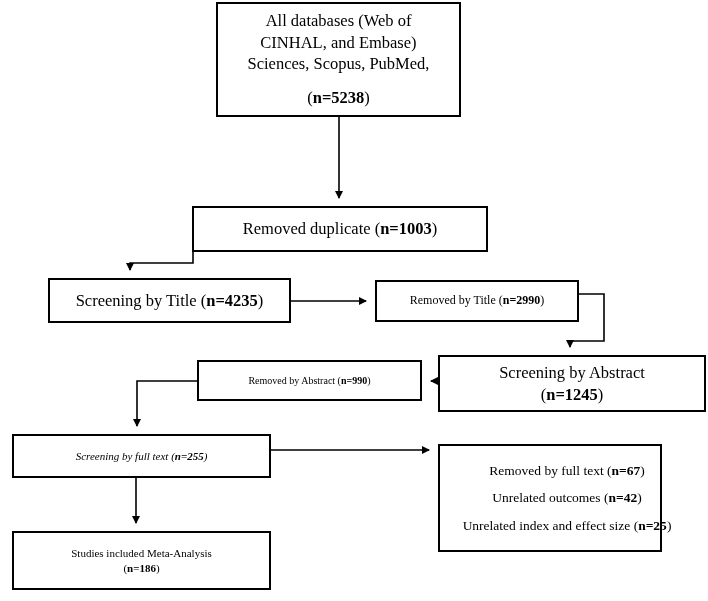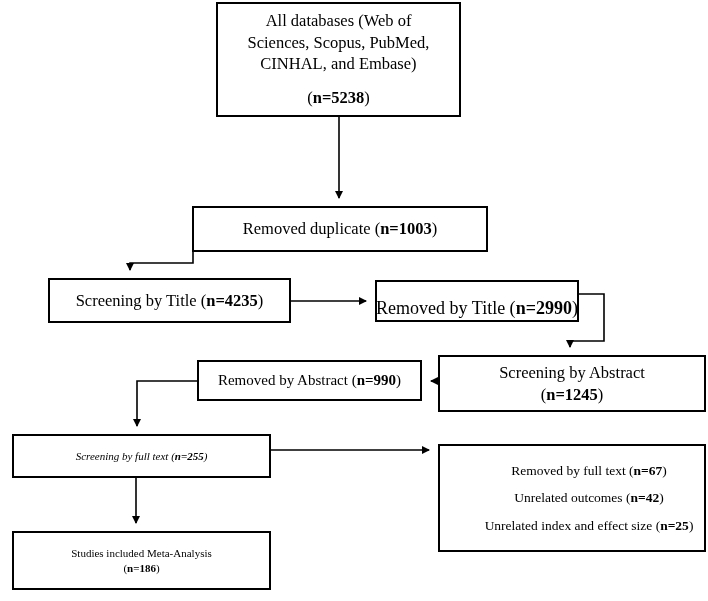--- a/index.html
+++ b/index.html
@@ -44,25 +44,25 @@
   }
   .node .line.gap {
     margin-top: 0.75em;
   }
   b { font-weight: bold; }
 
   
   #node-all-databases   { left: 216px; top: 2px;   width: 245px; height: 115px; font-size: 16.5px; }
   #node-removed-dup     { left: 192px; top: 206px; width: 296px; height: 46px;  font-size: 16.5px; }
   #node-screen-title    { left: 48px;  top: 278px; width: 243px; height: 45px;  font-size: 16.5px; }
-  #node-removed-title   { left: 375px; top: 280px; width: 204px; height: 42px;  font-size: 18px; justify-content: flex-end; }
+  #node-removed-title   { left: 375px; top: 280px; width: 204px; height: 42px;  font-size: 12px; }
   #node-screen-abstract { left: 438px; top: 355px; width: 268px; height: 57px;  font-size: 16.5px; align-items: center; }
-  #node-removed-abs     { left: 197px; top: 360px; width: 225px; height: 41px;  font-size: 15px; }
+  #node-removed-abs     { left: 197px; top: 360px; width: 225px; height: 41px;  font-size: 10px; }
   #node-screen-full     { left: 12px;  top: 434px; width: 259px; height: 44px;  font-size: 11px; font-style: italic; }
-  #node-excluded        { left: 438px; top: 444px; width: 268px; height: 108px; font-size: 13.5px; padding-left: 34px; }
+  #node-excluded        { left: 438px; top: 444px; width: 224px; height: 108px; font-size: 13.5px; padding-left: 34px; }
   #node-included        { left: 12px;  top: 531px; width: 259px; height: 59px;  font-size: 11px; }
 </style>
 </head>
 <body>
 
 <div id="diagram">
 
   <svg id="svg-layer" viewBox="0 0 708 601" width="708" height="601" xmlns="http://www.w3.org/2000/svg">
     <defs>
       <marker id="arrow-down" markerWidth="10" markerHeight="10" refX="5" refY="8" orient="0" markerUnits="userSpaceOnUse">
@@ -88,22 +88,22 @@
 
     <path d="M198,381 L137,381 L137,426" stroke="#000000" stroke-width="1.6" fill="none" marker-end="url(#arrow-down)"></path>
 
     <path d="M271,450 L429,450" stroke="#000000" stroke-width="1.6" fill="none" marker-end="url(#arrow-right)"></path>
 
     <path d="M136,478 L136,523" stroke="#000000" stroke-width="1.6" fill="none" marker-end="url(#arrow-down)"></path>
   </svg>
 
   <div class="node" id="node-all-databases">
     <span class="line">All databases (Web of</span>
+    <span class="line">CINHAL, and Embase)</span>
     <span class="line">Sciences, Scopus, PubMed,</span>
-    <span class="line">CINHAL, and Embase)</span>
     <span class="line gap"><span>(</span><b>n=5238</b><span>)</span></span>
   </div>
 
   <div class="node" id="node-removed-dup">
     <span class="line"><span>Removed duplicate (</span><b>n=1003</b><span>)</span></span>
   </div>
 
   <div class="node" id="node-screen-title">
     <span class="line"><span>Screening by Title (</span><b>n=4235</b><span>)</span></span>
   </div>

